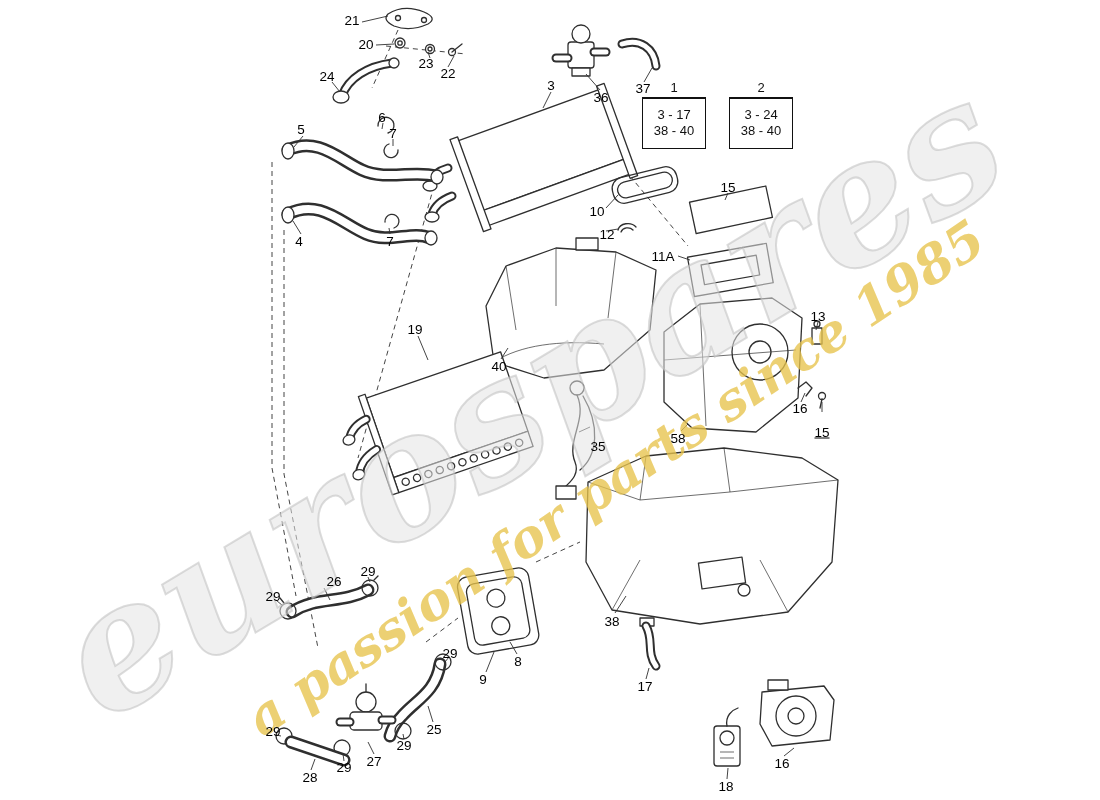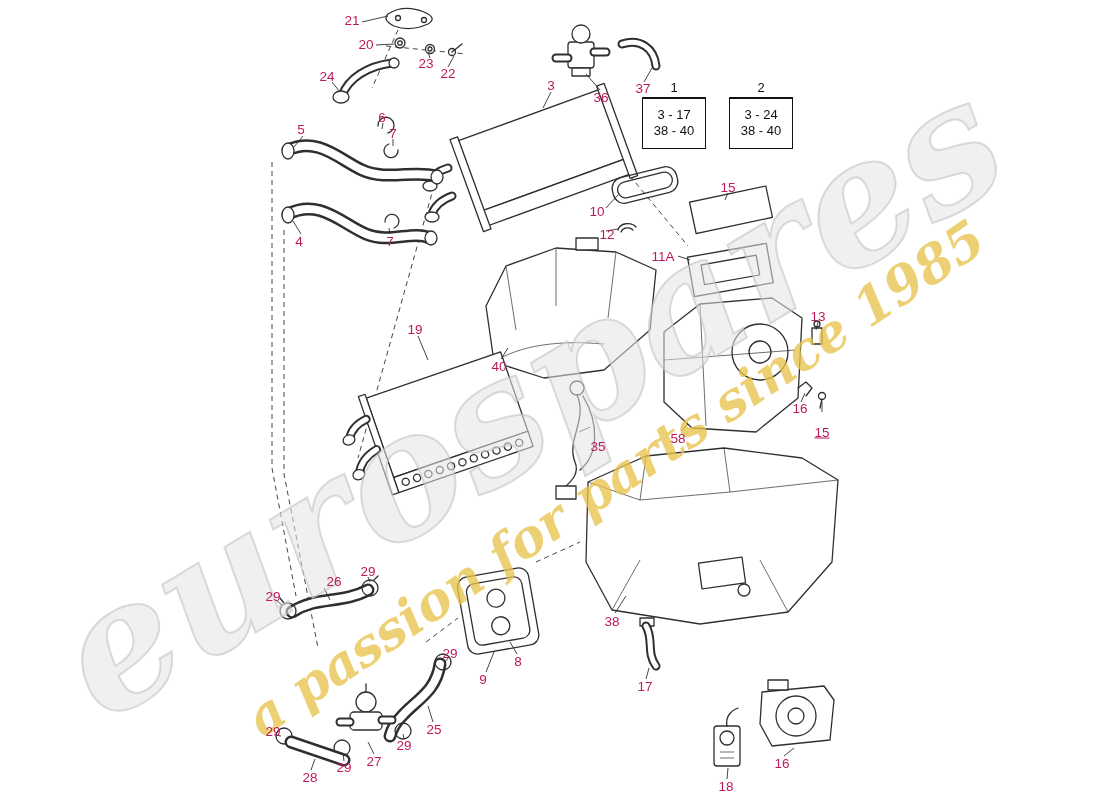--- a/index.html
+++ b/index.html
@@ -12,21 +12,21 @@
   .fw{stroke:#2f2f2f;stroke-width:1.3;fill:#ffffff;stroke-linejoin:round}
   .thin{stroke:#2f2f2f;stroke-width:0.7;fill:none}
   .hoseO{stroke:#2f2f2f;stroke-width:13;fill:none;stroke-linecap:round}
   .hoseI{stroke:#ffffff;stroke-width:8;fill:none;stroke-linecap:round}
   .pipeO{stroke:#2f2f2f;stroke-width:9;fill:none;stroke-linecap:round}
   .pipeI{stroke:#ffffff;stroke-width:5;fill:none;stroke-linecap:round}
   .leader{stroke:#2f2f2f;stroke-width:0.9}
   .dash{stroke:#2f2f2f;stroke-width:0.9;stroke-dasharray:5 4;fill:none}
   .callout{
     position:absolute;transform:translate(-50%,-50%);
-    font-size:13.5px;color:#be185d;white-space:nowrap;z-index:5;
+    font-size:13.5px;color:#000000;white-space:nowrap;z-index:5;
   }
   .refbox{
     position:absolute;z-index:6;font-size:13px;color:#111;text-align:center;
     width:64px;
   }
   .refnum{border-bottom:1.2px solid #111;padding-bottom:2px;margin-bottom:0;
     width:100%;}
   .refbody{border:1.2px solid #111;padding:8px 2px;line-height:1.25;background:transparent;text-align:center;}
 </style>
 </head>

